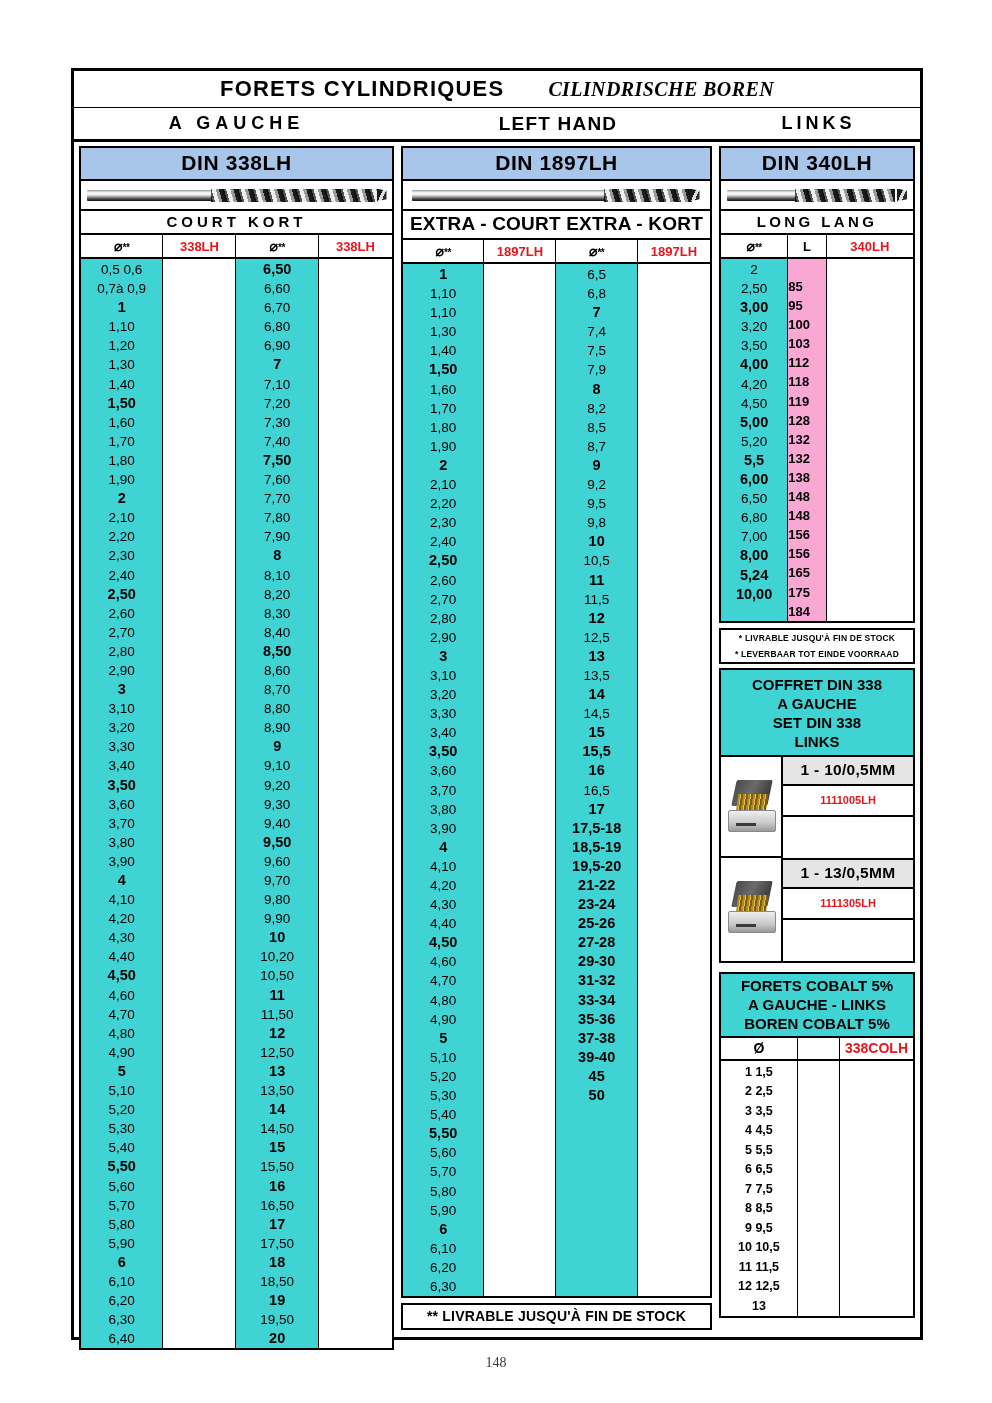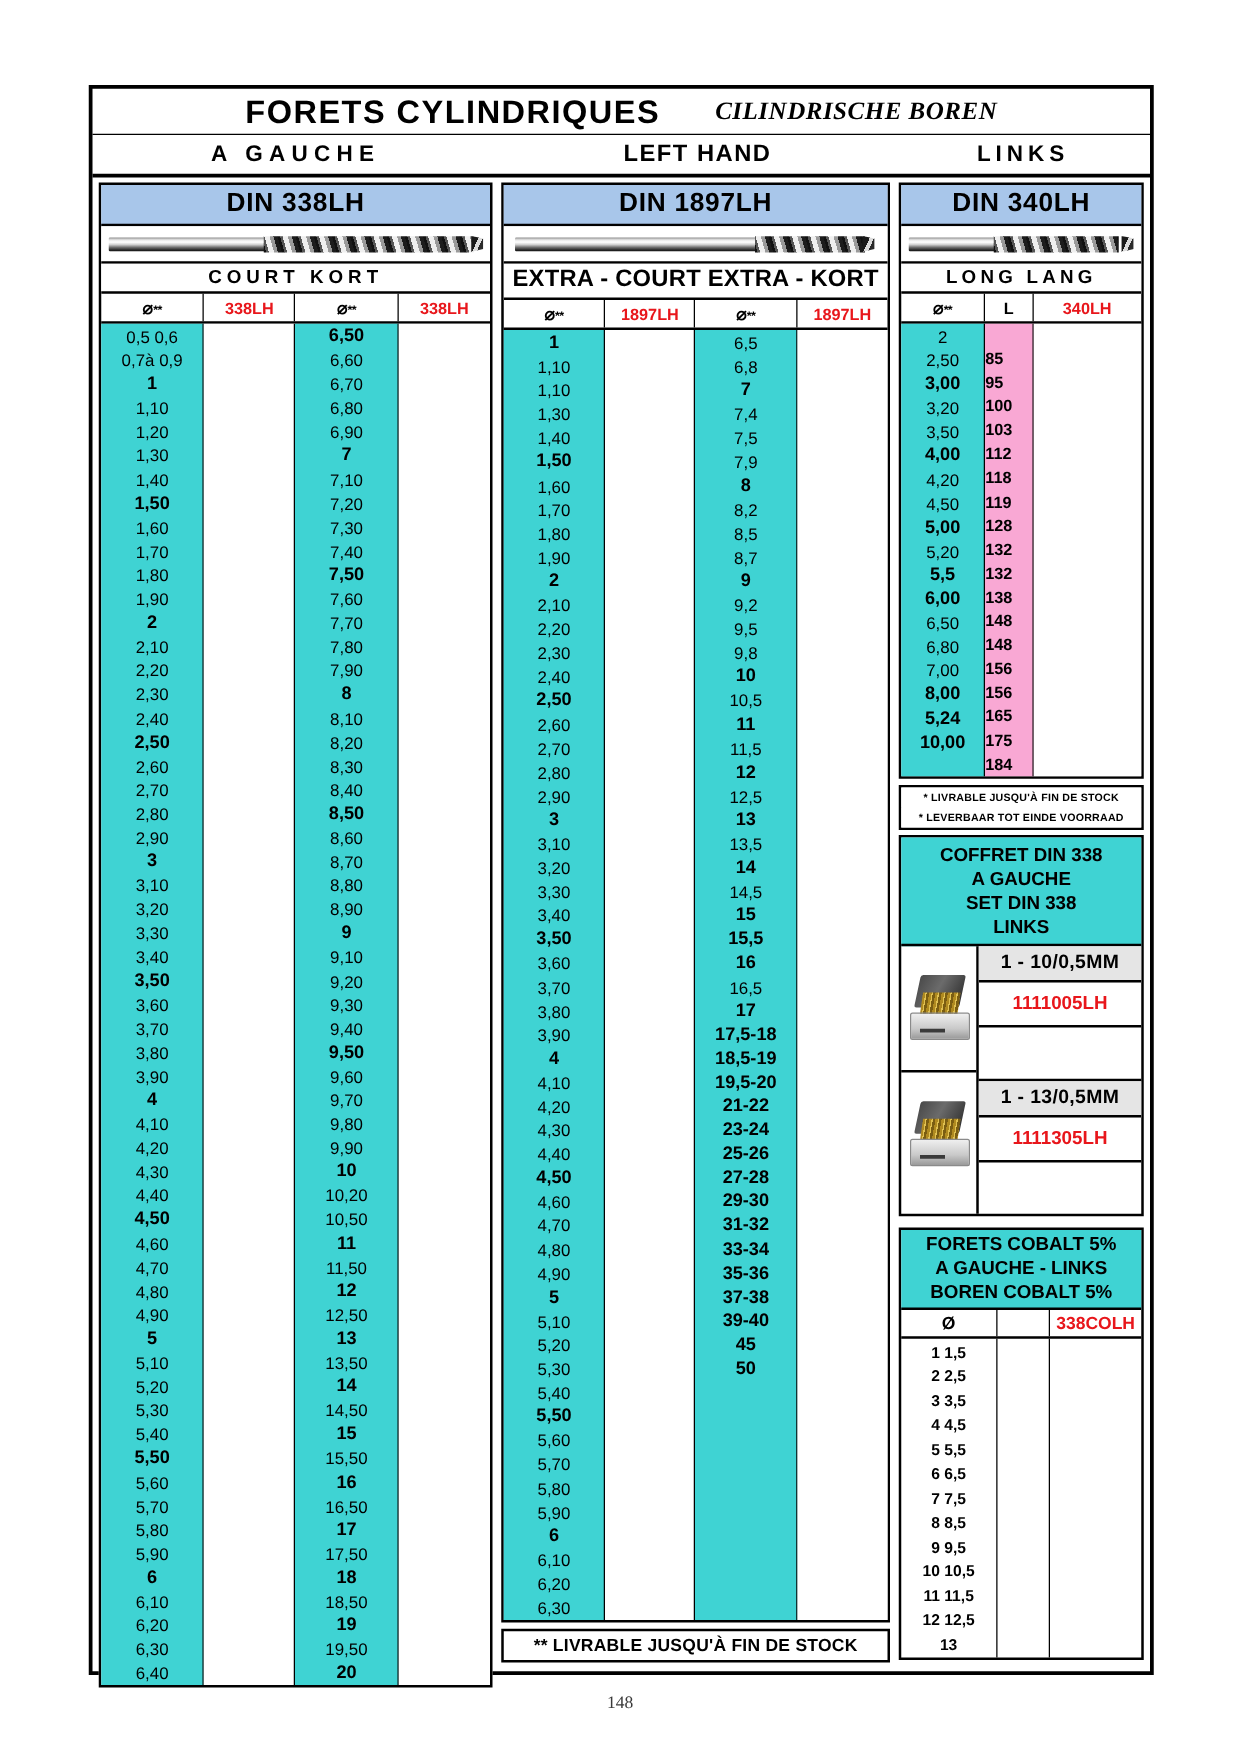--- a/index.html
+++ b/index.html
@@ -27,21 +27,21 @@
   
   #title-band {
     height: 36px;
     display: flex;
     align-items: center;
     justify-content: center;
     gap: 44px;
     border-bottom: 1px solid #000;
   }
   #title-fr {
-    font-size: 26px; font-weight: bold;
+    font-size: 22px; font-weight: bold;
     letter-spacing: 1.2px;
   }
   #title-nl {
     font-size: 20px; font-weight: bold;
     font-style: italic;
     font-family: "Liberation Serif", serif;
     letter-spacing: .4px;
   }
 
   
@@ -233,21 +233,21 @@
   .set-code-head {
     background: #e5e5e5;
     text-align: center;
     font-size: 15.5px; font-weight: bold;
     padding: 4px 0 5px 0;
     border-bottom: 2px solid #000;
     letter-spacing: .3px;
   }
   .set-code-val {
     text-align: center;
-    font-size: 15px; font-weight: bold;
+    font-size: 11px; font-weight: bold;
     color: #e8161b;
     padding: 8px 0 9px 0;
     border-bottom: 2px solid #000;
   }
   .set-code-empty { height: 41px; }
   .set-code-empty.sep { border-bottom: 2px solid #000; }
 
   
   .cobalt-title {
     background: #3fd3d3;

